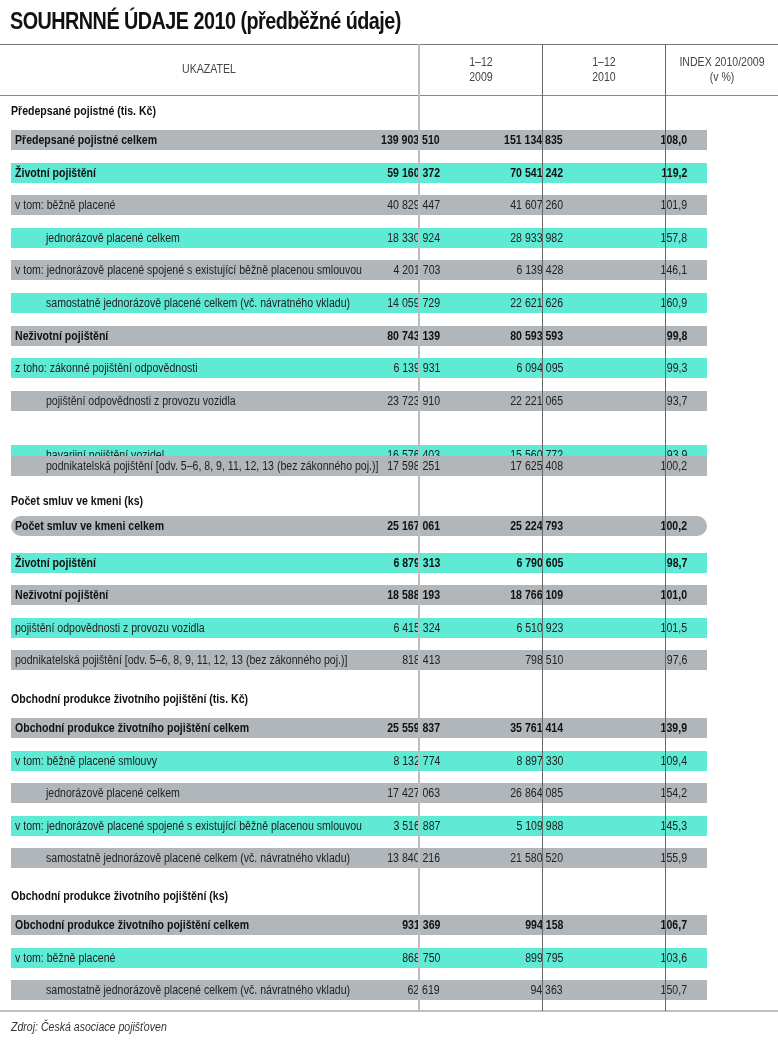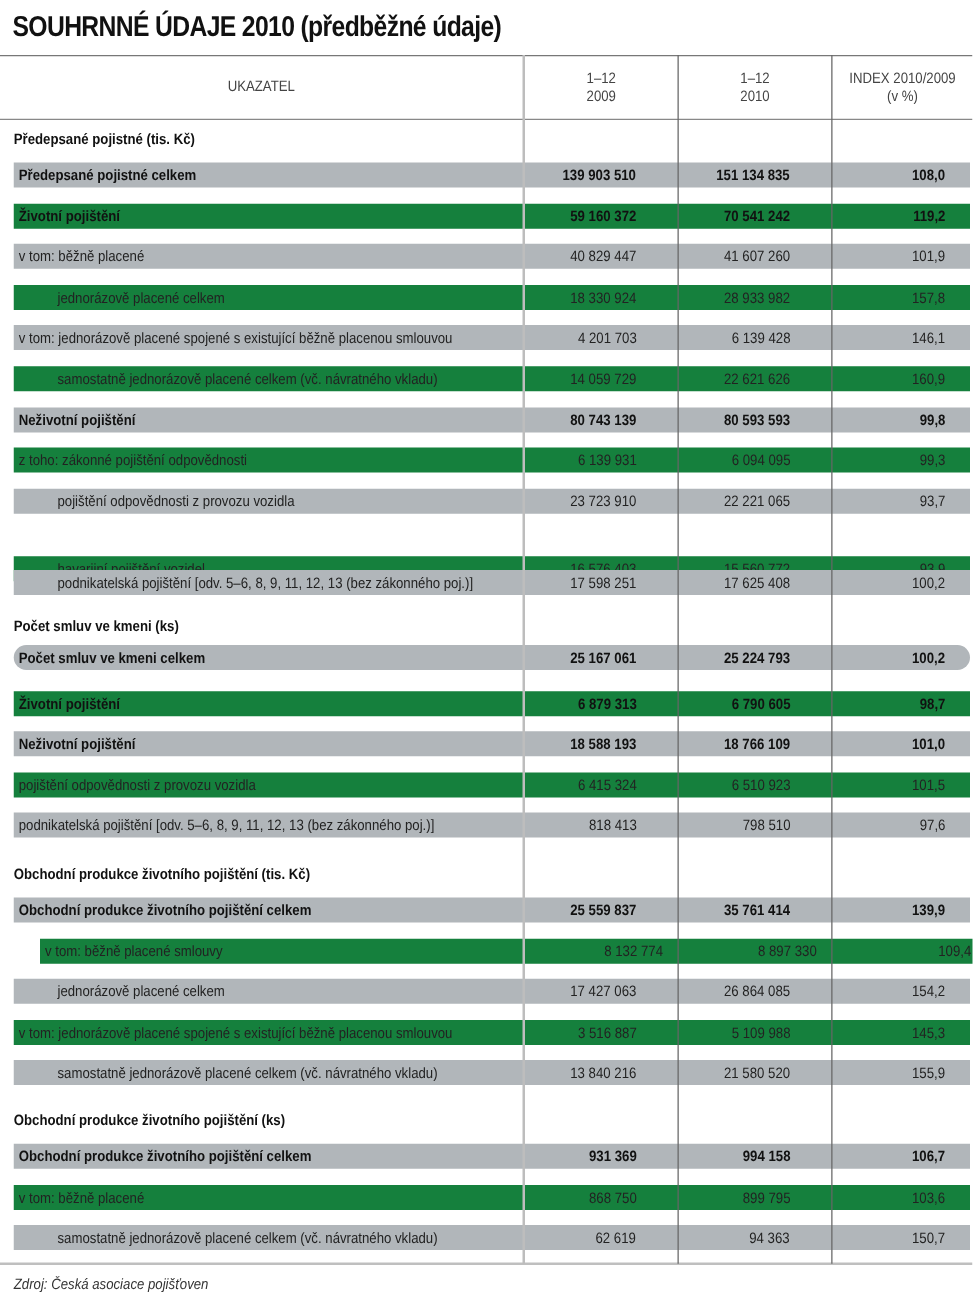--- a/index.html
+++ b/index.html
@@ -18,23 +18,23 @@
   .hcell { position: absolute; top: 44px; height: 51px; display: flex; align-items: center;
            justify-content: center; text-align: center; font-size: 12px; color: #444;
            line-height: 15px; transform: scaleX(0.88); }
   .hcell .l2 { display: block; }
   .hc0 { left: 0; width: 418px; }
   .hc1 { left: 420px; width: 122px; }
   .hc2 { left: 543px; width: 122px; }
   .hc3 { left: 666px; width: 112px; }
   .section { position: absolute; left: 11px; font-size: 12px; font-weight: bold; color: #111;
              transform: scaleX(0.88); transform-origin: left center; white-space: nowrap; }
-  .row { position: absolute; left: 11px; width: 765px; height: 20px; }
+  .row { position: absolute; left: 11px; width: 696px; height: 20px; }
   .row.dark { background: #b1b6ba; }
-  .row.light { background: #15803d; }
+  .row.light { background: #5eead4; }
   .row .lbl { position: absolute; left: 4px; top: 0; height: 20px; line-height: 20px; font-size: 12px;
               white-space: nowrap; transform: scaleX(0.88); transform-origin: left center; color: #222; }
   .row .lbl.ind { left: 35px; }
   .row .num { position: absolute; top: 0; height: 20px; line-height: 20px; font-size: 12px;
               text-align: right; white-space: nowrap; transform: scaleX(0.88); transform-origin: right center; color: #222; }
   .row .n1 { right: 267px; }
   .row .n2 { right: 144px; }
   .row .n3 { right: 20px; }
   .row.bold .lbl, .row.bold .num { font-weight: bold; color: #111; }
   .source { position: absolute; left: 11px; top: 1020px; font-size: 12px; font-style: italic; color: #333;
@@ -174,21 +174,21 @@
       <span class="num n2">798 510</span>
       <span class="num n3">97,6</span>
     </div>
     <div class="section" style="top: 692px;">Obchodní produkce životního pojištění (tis. Kč)</div>
     <div class="row dark bold" style="top: 718px;">
       <span class="lbl">Obchodní produkce životního pojištění celkem</span>
       <span class="num n1">25 559 837</span>
       <span class="num n2">35 761 414</span>
       <span class="num n3">139,9</span>
     </div>
-    <div class="row light" style="top: 751px; margin-left: 21px;">
+    <div class="row light" style="top: 751px;">
       <span class="lbl">v tom: běžně placené smlouvy</span>
       <span class="num n1">8 132 774</span>
       <span class="num n2">8 897 330</span>
       <span class="num n3">109,4</span>
     </div>
     <div class="row dark" style="top: 783px;">
       <span class="lbl ind">jednorázově placené celkem</span>
       <span class="num n1">17 427 063</span>
       <span class="num n2">26 864 085</span>
       <span class="num n3">154,2</span>

